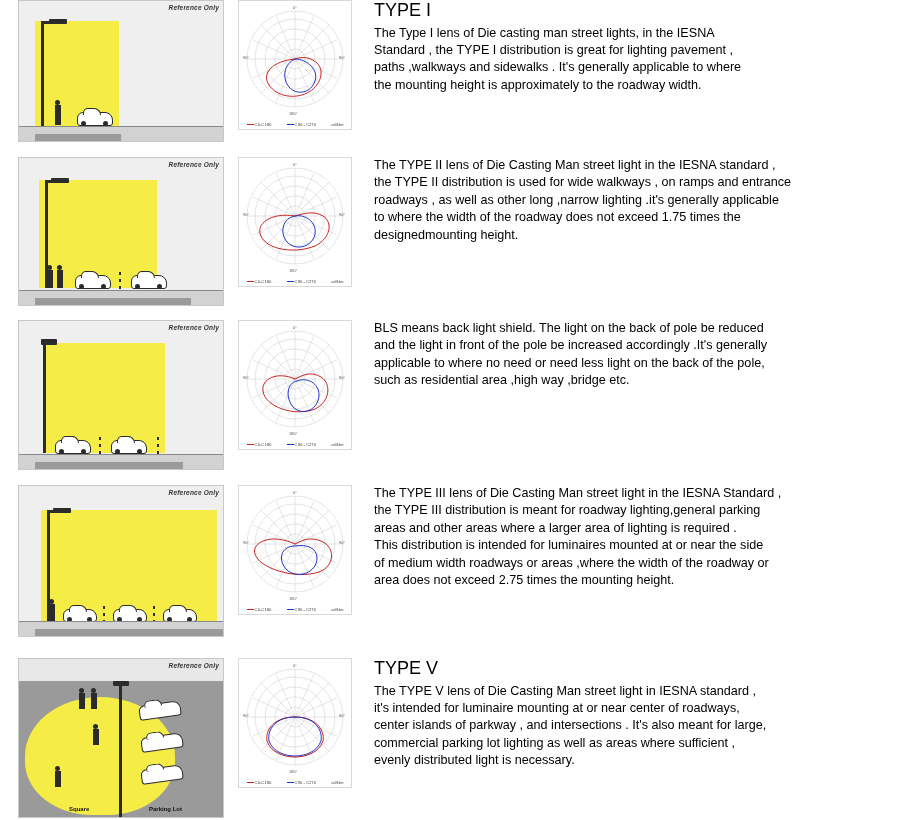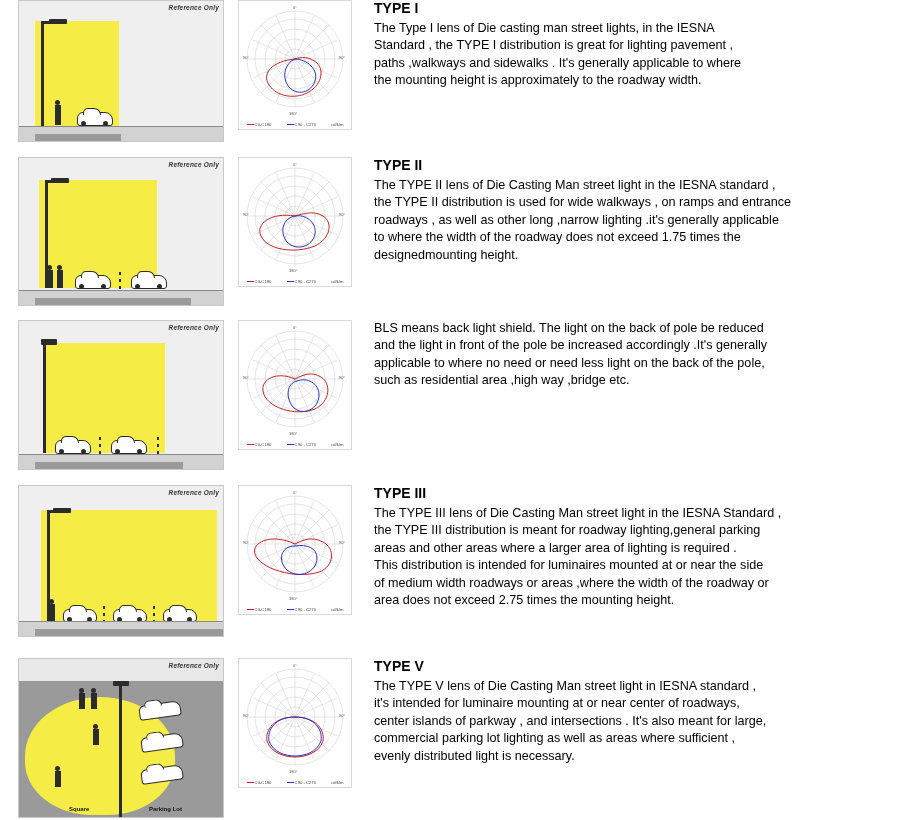--- a/index.html
+++ b/index.html
@@ -131,22 +131,22 @@
     background: #ffffff;
     border: 1px solid #d8d8d8;
   }
   .polar svg { display: block; }
   .txt {
     flex: 1 1 auto;
     padding-left: 22px;
     padding-right: 6px;
   }
   .title {
-    font-size: 14px;
-    font-weight: bold;
+    font-size: 18px;
+    font-weight: normal;
     margin: 0 0 4px 0;
     line-height: 1.15;
   }
   .body {
     font-size: 12.6px;
     line-height: 1.38;
     white-space: pre-line;
     margin: 0;
   }
   .r1 { position: absolute; left: 0; top: 0; }
@@ -298,21 +298,20 @@
         <text class="plot-label" x="50" y="114">180°</text>
       </svg>
       <div class="legend">
         <span><i style="background:#cc2222"></i><span>C0-C180</span></span>
         <span><i style="background:#2233cc"></i><span>C90 - C270</span></span>
         <span>cd/klm</span>
       </div>
     </div>
 
     <div class="txt">
-      <h2 class="title">TYPE II</h2>
       <p class="body">The TYPE II lens of Die Casting Man street light in the IESNA standard ,
 the TYPE II distribution is used for wide walkways , on ramps and entrance
 roadways , as well as other long ,narrow lighting .it's generally applicable
 to where the width of the roadway does not exceed 1.75 times the
 designedmounting height.</p>
     </div>
   </div>
 
   <div class="row r3">
     <div class="illus" style="height:148px;">
@@ -422,21 +421,20 @@
         <text class="plot-label" x="50" y="114">180°</text>
       </svg>
       <div class="legend">
         <span><i style="background:#cc2222"></i><span>C0-C180</span></span>
         <span><i style="background:#2233cc"></i><span>C90 - C270</span></span>
         <span>cd/klm</span>
       </div>
     </div>
 
     <div class="txt">
-      <h2 class="title">TYPE III</h2>
       <p class="body">The TYPE III lens of Die Casting Man street light in the IESNA Standard ,
 the TYPE III distribution is meant for roadway lighting,general parking
 areas and other areas where a larger area of lighting is required .
 This distribution is intended for luminaires mounted at or near the side
 of medium width roadways or areas ,where the width of the roadway or
 area does not exceed 2.75 times the mounting height.</p>
     </div>
   </div>
 
   <div class="row r5">

